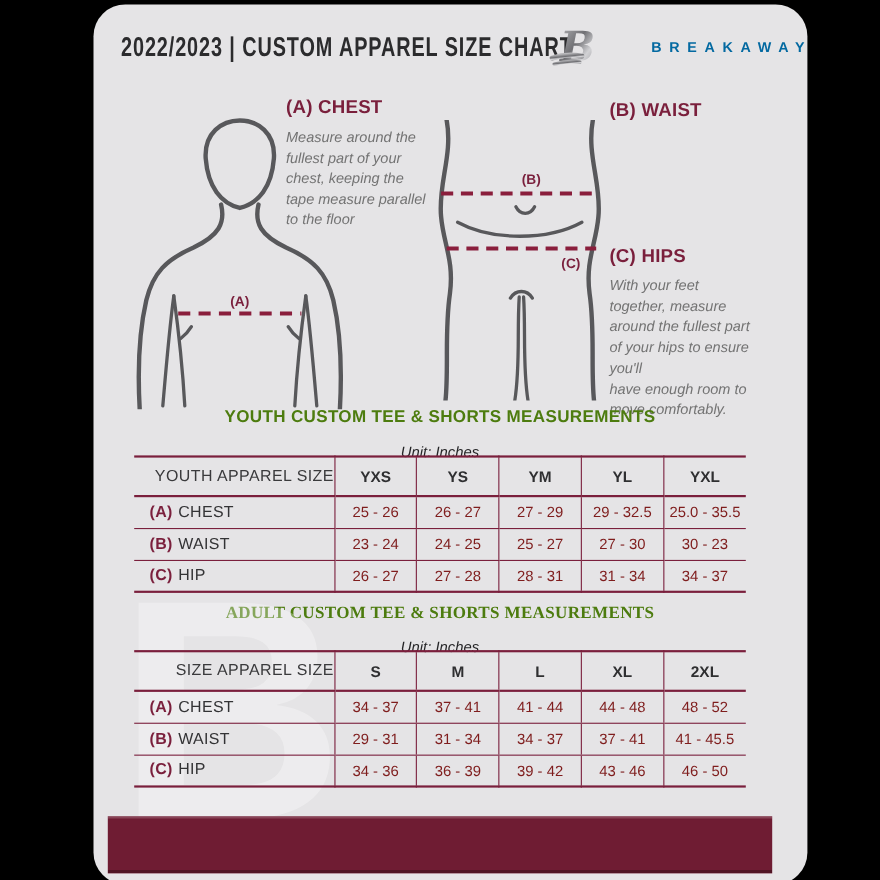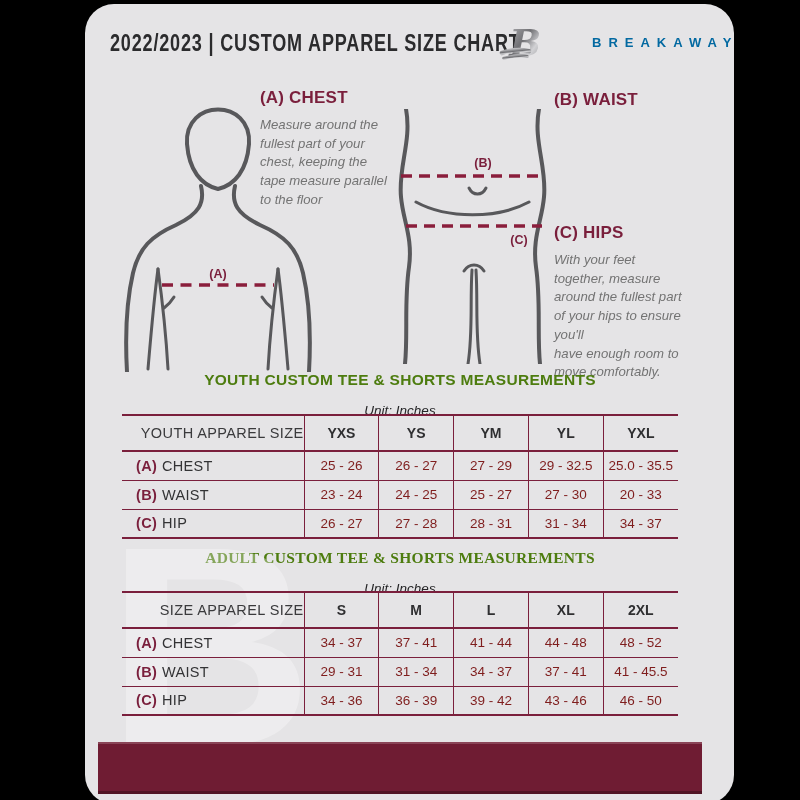--- a/index.html
+++ b/index.html
@@ -164,21 +164,21 @@
         <td>25.0 - 35.5</td>
       </tr>
       <tr>
         <td class="first">
           <span class="rowpfx">(B)</span><span>WAIST</span>
         </td>
         <td>23 - 24</td>
         <td>24 - 25</td>
         <td>25 - 27</td>
         <td>27 - 30</td>
-        <td>20 - 33</td>
+        <td>30 - 23</td>
       </tr>
       <tr>
         <td class="first">
           <span class="rowpfx">(C)</span><span>HIP</span>
         </td>
         <td>26 - 27</td>
         <td>27 - 28</td>
         <td>28 - 31</td>
         <td>31 - 34</td>
         <td>34 - 37</td>

